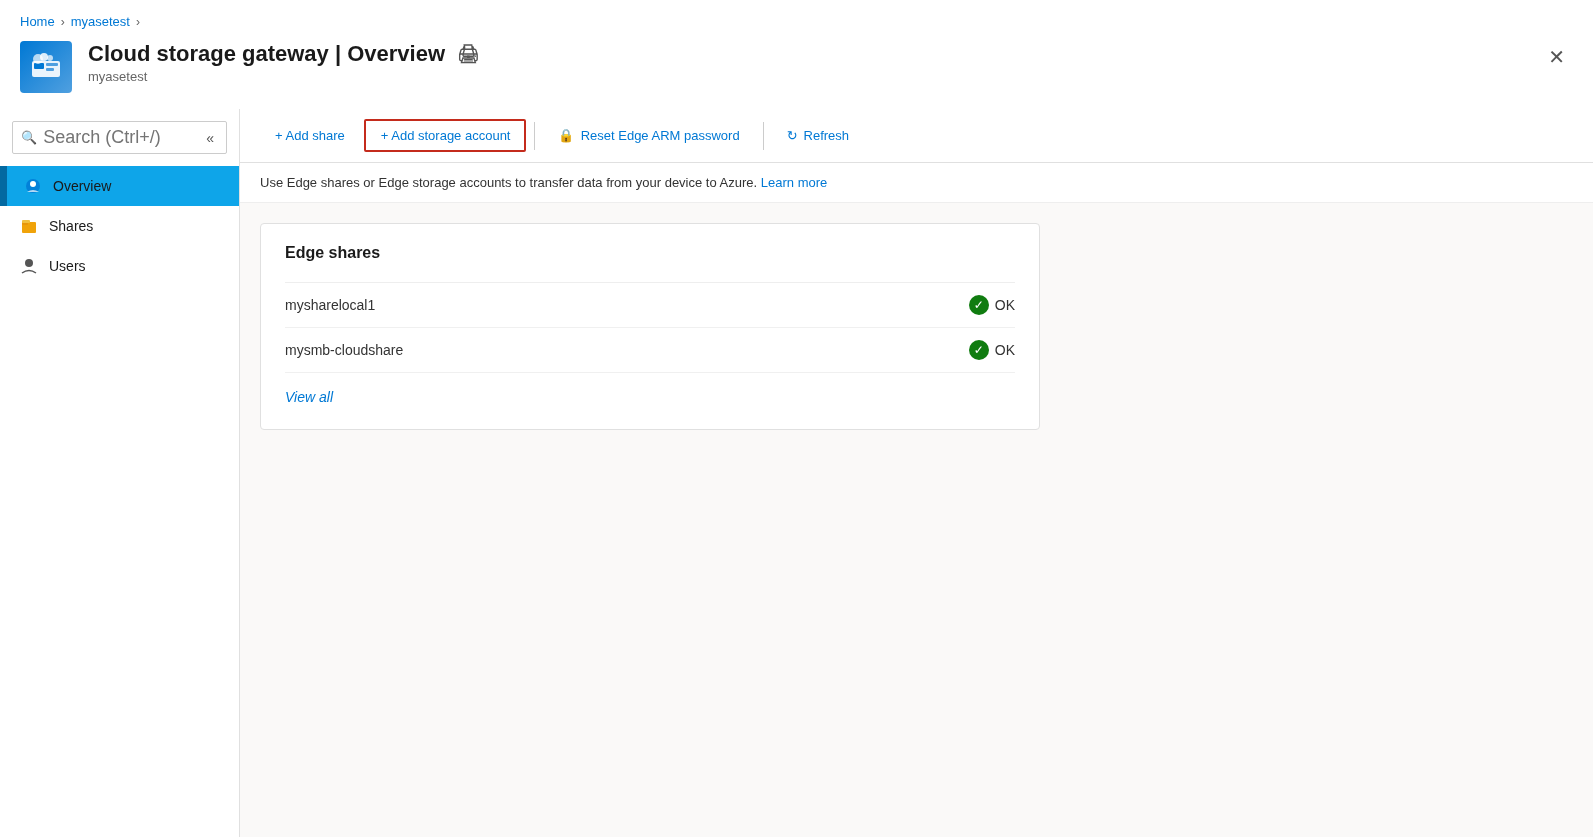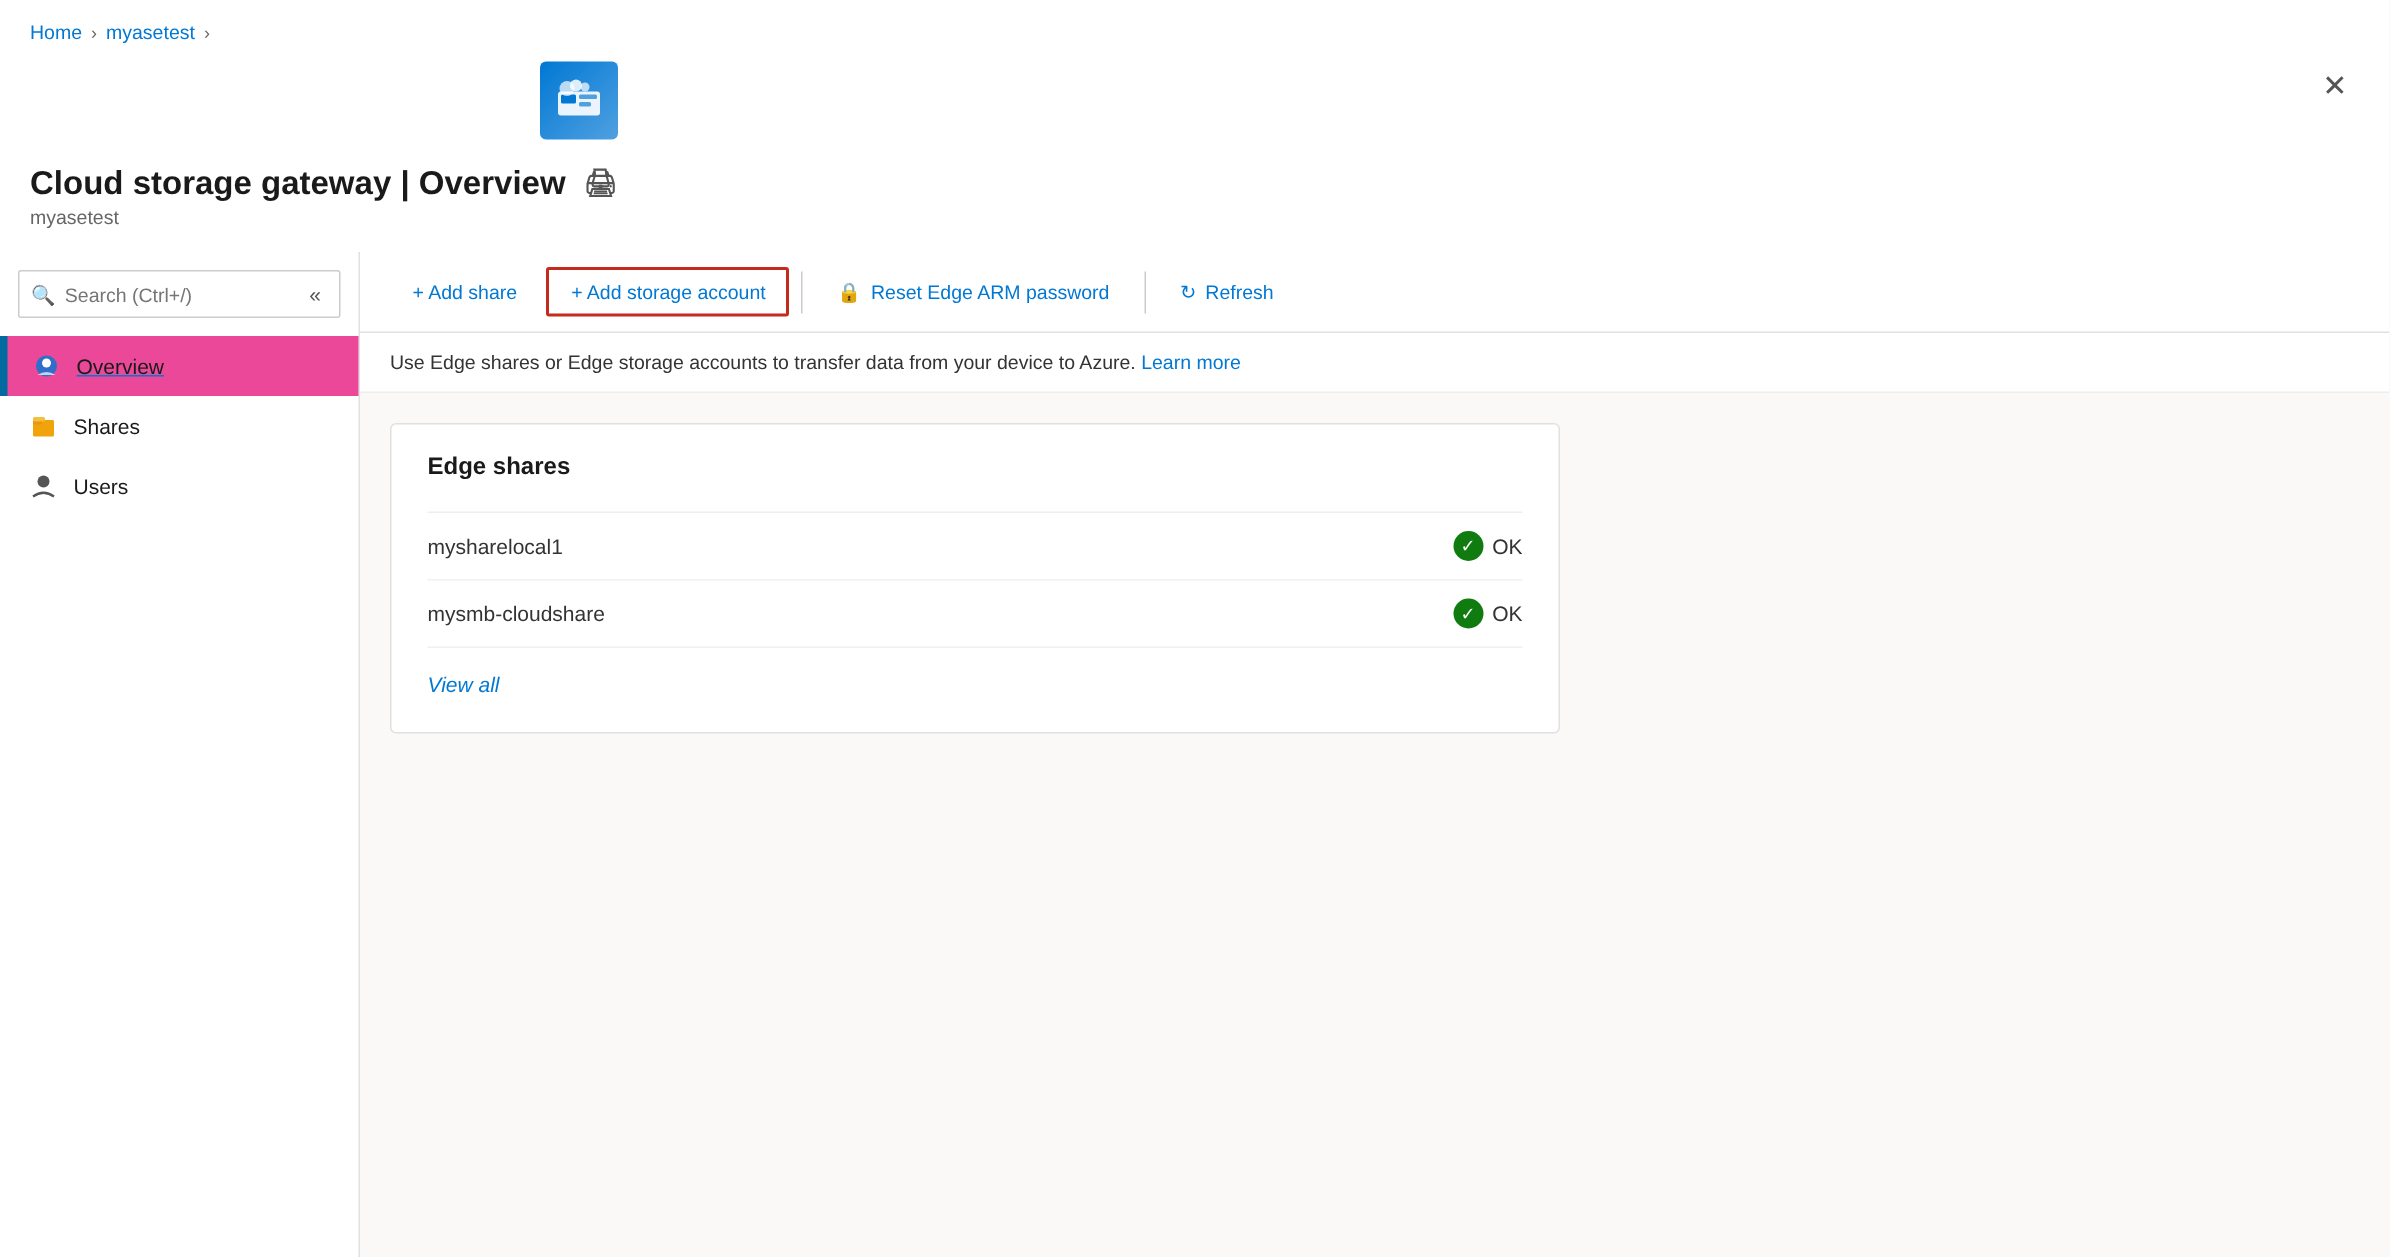--- a/index.html
+++ b/index.html
@@ -34,23 +34,22 @@
     }
     
     .header {
       display: flex;
       align-items: flex-start;
       padding: 4px 20px 16px 20px;
       justify-content: space-between;
     }
     .header-left {
       display: flex;
-      align-items: flex-end;
+      align-items: flex-start;
       gap: 16px;
-      flex-direction: column;
     }
     .header-icon {
       width: 52px;
       height: 52px;
       background: linear-gradient(135deg, #0078d4, #50a0e0);
       border-radius: 4px;
       display: flex;
       align-items: center;
       justify-content: center;
       flex-shrink: 0;
@@ -106,21 +105,21 @@
       align-items: center;
       border: 1px solid #ccc;
       border-radius: 2px;
       padding: 5px 8px;
       gap: 6px;
       background: #fff;
     }
     .search-box input {
       border: none;
       outline: none;
-      font-size: 13px;
+      font-size: 18px;
       color: #555;
       width: 100%;
       background: transparent;
     }
     .search-icon {
       color: #555;
       font-size: 13px;
     }
     .collapse-btn {
       color: #555;
@@ -133,24 +132,23 @@
       display: flex;
       align-items: center;
       gap: 10px;
       padding: 10px 16px;
       cursor: pointer;
       font-size: 14px;
       color: #1a1a1a;
       border-left: 3px solid transparent;
     }
     .nav-item.active {
-      background: #ec4899;
-      border-left: 5px solid #0369a1;
-      color: #0078d4;
-      text-decoration: underline;
+      background: #0ea5e9;
+      border-left: 7px solid #0369a1;
+      color: #0078d4;
     }
     .nav-item.active .nav-label {
       color: #1a1a1a;
     }
     .nav-icon {
       width: 20px;
       height: 20px;
       display: flex;
       align-items: center;
       justify-content: center;

